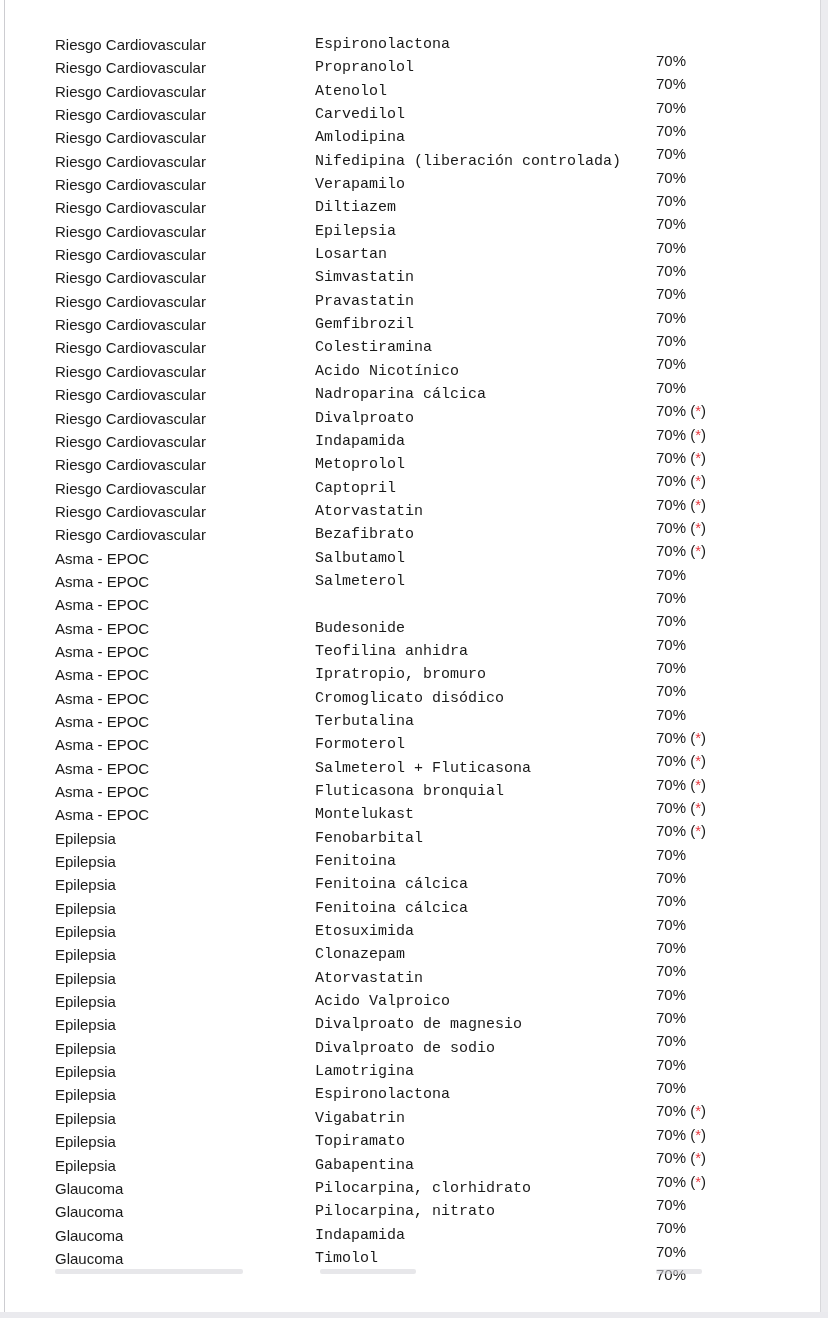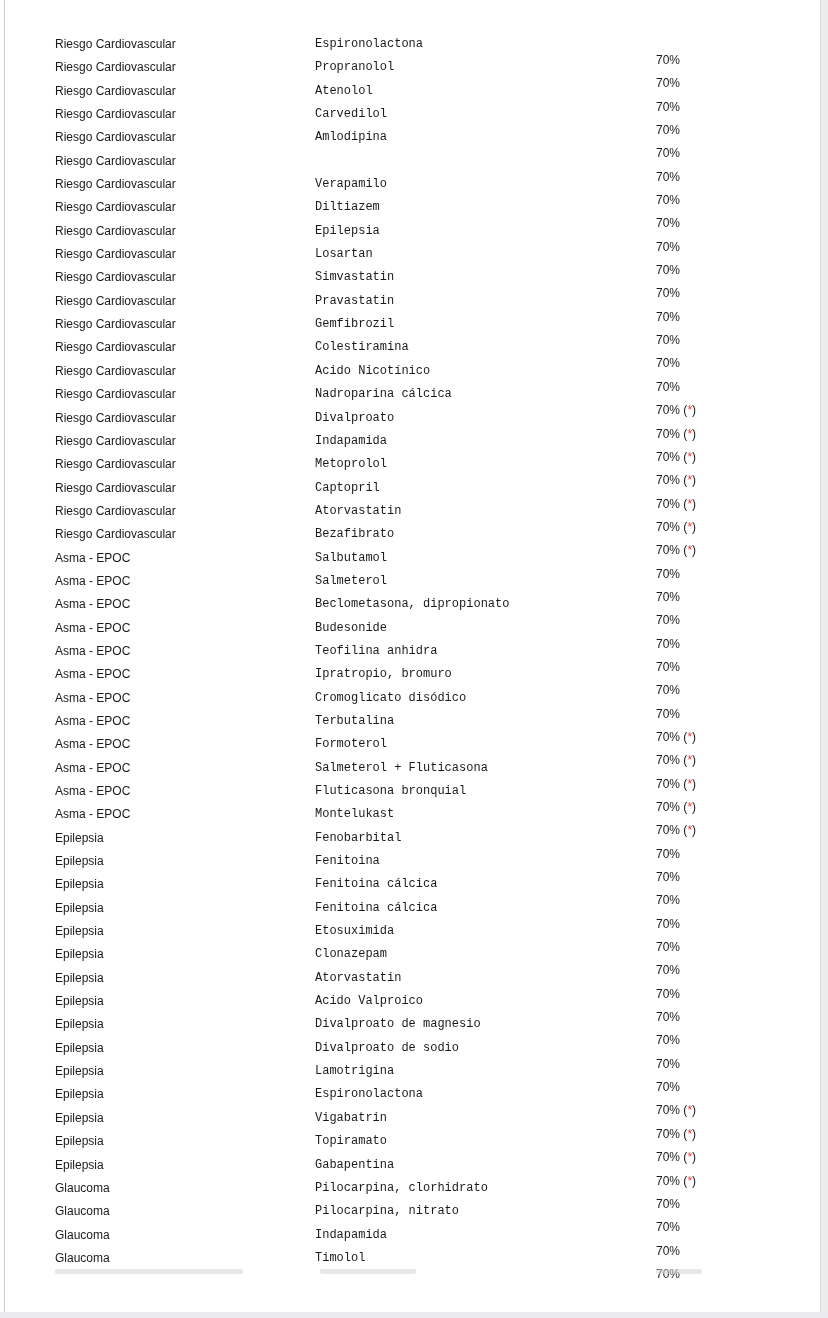--- a/index.html
+++ b/index.html
@@ -34,21 +34,21 @@
     position:absolute;left:0;right:0;bottom:0;height:6px;
     background:var(--bottom-strip);
   }
   .rows{
     position:absolute;top:33px;left:0;right:8px;
   }
   .row{
     position:relative;
     height:23.35px;
     line-height:23.35px;
-    font-size:12px;
+    font-size:15px;
     white-space:nowrap;
   }
   .c{position:absolute;top:0;}
   .cat{left:55px;}
   .drug{left:315px;font-family:Liberation Mono, monospace;}
   .pct{left:656px;margin-top:16px;}
   .ast{color:var(--red);}
   .ghost{
     position:absolute;top:1269px;left:0;right:0;height:6px;
     opacity:.55;
@@ -93,20 +93,21 @@
   </div>
 
   <div class="row">
     <span class="c cat">Riesgo Cardiovascular</span>
     <span class="c drug">Amlodipina</span>
     <span class="c pct"><span class="pv">70%</span></span>
   </div>
 
   <div class="row">
     <span class="c cat">Riesgo Cardiovascular</span>
+    <span class="c drug">Nifedipina (liberación controlada)</span>
     <span class="c pct"><span class="pv">70%</span></span>
   </div>
 
   <div class="row">
     <span class="c cat">Riesgo Cardiovascular</span>
     <span class="c drug">Verapamilo</span>
     <span class="c pct"><span class="pv">70%</span></span>
   </div>
 
   <div class="row">
@@ -206,21 +207,20 @@
   </div>
 
   <div class="row">
     <span class="c cat">Asma - EPOC</span>
     <span class="c drug">Salmeterol</span>
     <span class="c pct"><span class="pv">70%</span></span>
   </div>
 
   <div class="row">
     <span class="c cat">Asma - EPOC</span>
-    <span class="c drug">Beclometasona, dipropionato</span>
     <span class="c pct"><span class="pv">70%</span></span>
   </div>
 
   <div class="row">
     <span class="c cat">Asma - EPOC</span>
     <span class="c drug">Budesonide</span>
     <span class="c pct"><span class="pv">70%</span></span>
   </div>
 
   <div class="row">

